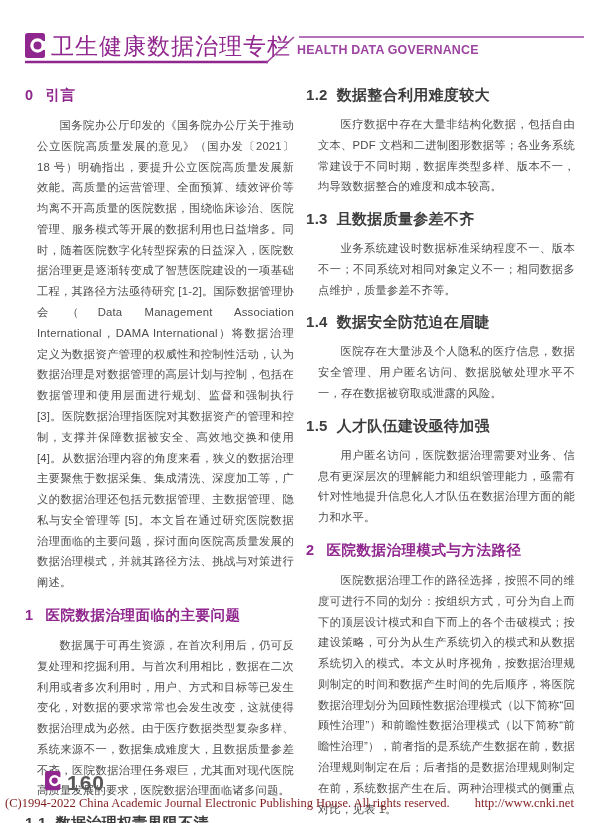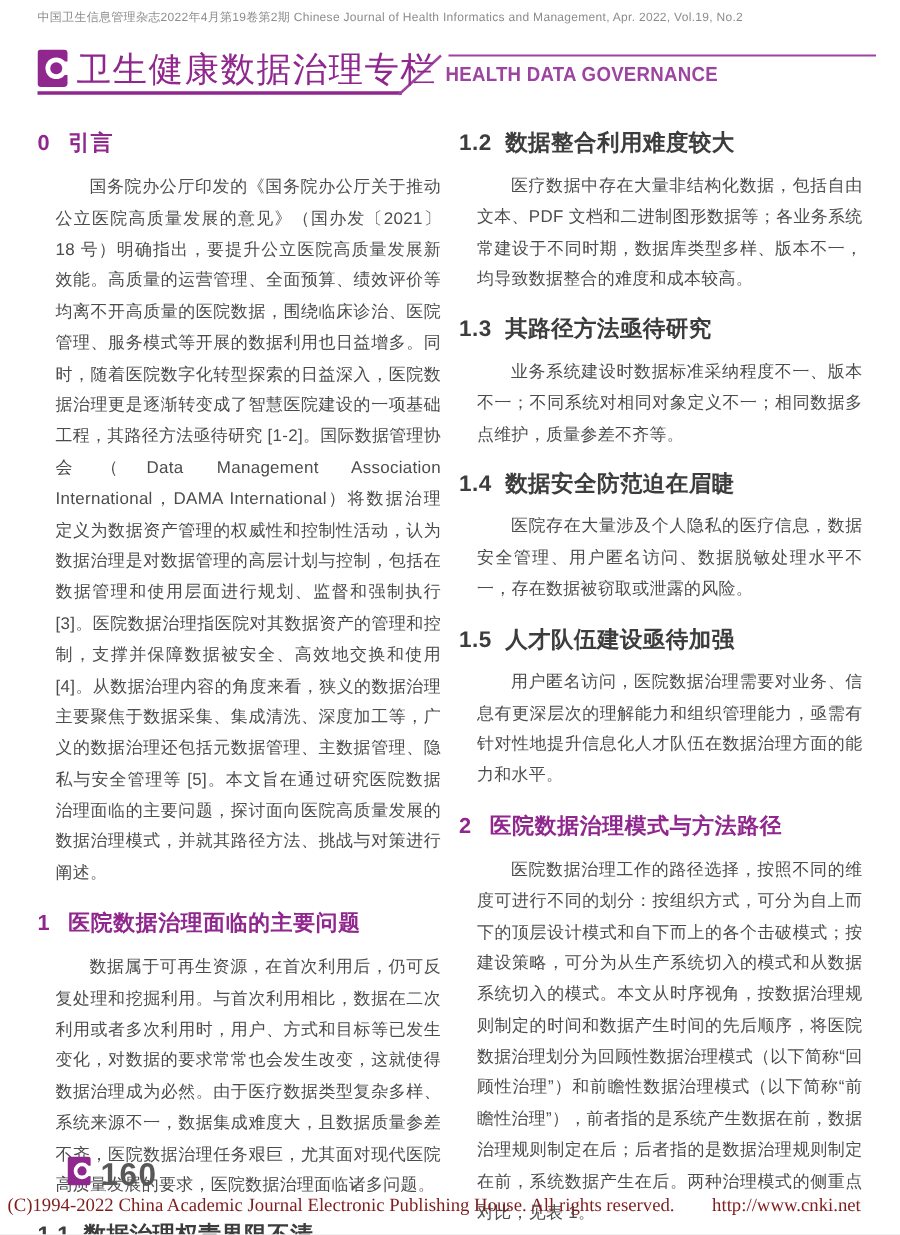--- a/index.html
+++ b/index.html
@@ -65,21 +65,20 @@
     position:absolute;left:5px;top:795px;right:0;
     font-family:"Liberation Serif","DejaVu Serif",serif;
     font-size:12.5px;color:#7f1d1d;white-space:nowrap;
   }
 </style>
 </head>
 <body>
 
 <div class="page">
 
-  <div class="journal-line">中国卫生信息管理杂志2022年4月第19卷第2期  Chinese Journal of Health Informatics and Management, Apr. 2022, Vol.19, No.2</div>
 
   <svg class="banner-svg" width="600" height="72">
     <line x1="25" y1="62" x2="268" y2="62" stroke="#90278E" stroke-width="2.4"></line>
     <line x1="266" y1="63" x2="294" y2="37" stroke="#9C44A0" stroke-width="1.6"></line>
     <line x1="299" y1="37" x2="584" y2="37" stroke="#9C44A0" stroke-width="1.4"></line>
   </svg>
 
   <span class="brand-icon">
     <svg width="22" height="26" viewBox="0 0 22 26">
       <rect x="0" y="0" width="20" height="25" rx="2.5" fill="#90278E"></rect>
@@ -116,21 +115,21 @@
 
     <div class="col">
       <div class="h2" style="margin-top:2px;">
         <span>1.2</span>
         <span>数据整合利用难度较大</span>
       </div>
       <p class="para">医疗数据中存在大量非结构化数据，包括自由文本、PDF 文档和二进制图形数据等；各业务系统常建设于不同时期，数据库类型多样、版本不一，均导致数据整合的难度和成本较高。</p>
 
       <div class="h2">
         <span>1.3</span>
-        <span>其路径方法亟待研究</span>
+        <span>且数据质量参差不齐</span>
       </div>
       <p class="para">业务系统建设时数据标准采纳程度不一、版本不一；不同系统对相同对象定义不一；相同数据多点维护，质量参差不齐等。</p>
 
       <div class="h2">
         <span>1.4</span>
         <span>数据安全防范迫在眉睫</span>
       </div>
       <p class="para">医院存在大量涉及个人隐私的医疗信息，数据安全管理、用户匿名访问、数据脱敏处理水平不一，存在数据被窃取或泄露的风险。</p>
 
       <div class="h2">

